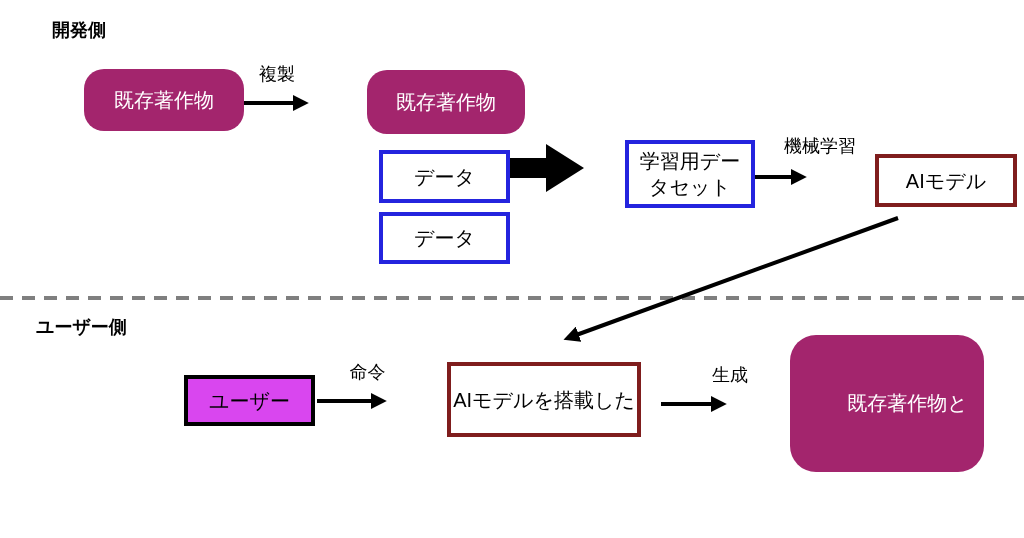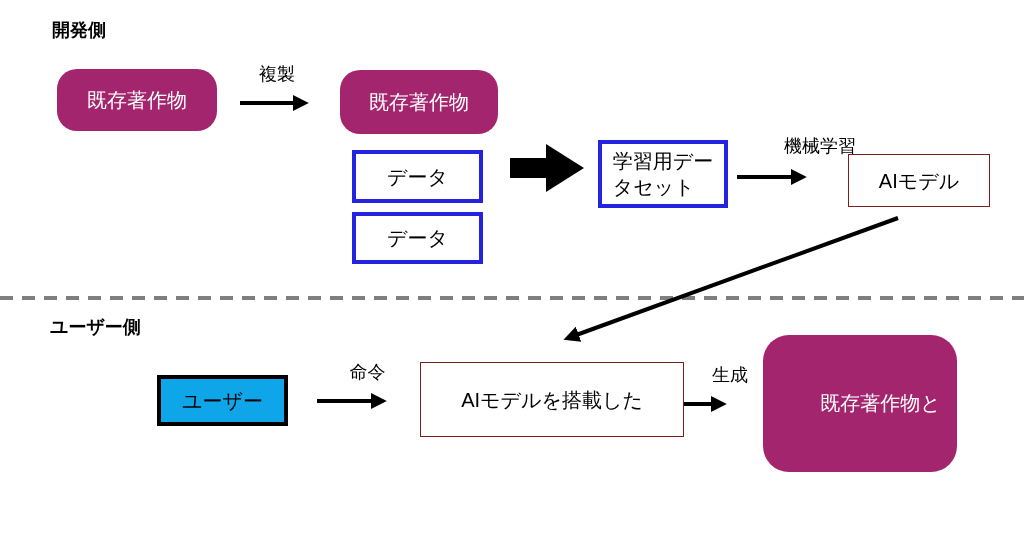--- a/index.html
+++ b/index.html
@@ -16,33 +16,35 @@
     position: absolute;
     left: 0; top: 0;
     width: 1024px; height: 538px;
     pointer-events: none;
   }
   .node {
     position: absolute;
     display: flex;
     align-items: center;
     justify-content: center;
+    text-align: center;
     box-sizing: border-box;
     font-size: 20px;
     line-height: 1.3;
+    margin-left: 27px;
   }
   .pill {
     background: #A3256D;
     color: #ffffff;
     border-radius: 20px;
   }
   .pill-big { border-radius: 26px; }
   .box-blue  { background: #ffffff; border: 4px solid #2424DE; color: #000000; }
-  .box-red   { background: #ffffff; border: 1px solid #7f1d1d; color: #000000; }
-  .box-black { background: #0ea5e9; border: 4px solid #000000; color: #000000; }
+  .box-red   { background: #ffffff; border: 4px solid #7f1d1d; color: #000000; }
+  .box-black { background: #d946ef; border: 4px solid #000000; color: #000000; }
   .heading {
     position: absolute;
     font-size: 18px;
     font-weight: bold;
     color: #000000;
     white-space: nowrap;
   }
   .edge-label {
     position: absolute;
     font-size: 18px;
@@ -88,27 +90,27 @@
     <div>
       <span class="ln">学習用デー</span>
       <span class="ln">タセット</span>
     </div>
   </div>
 
   <div class="edge-label" style="left:733px; top:134px; width:86px;margin-left:44px;">機械学習</div>
 
   <div class="node box-red" style="left:848px; top:154px; width:142px; height:53px;">AIモデル</div>
 
-  <div class="heading" style="left:50px; top:315px;">ユーザー側</div>
+  <div class="heading" style="left:36px; top:315px;">ユーザー側</div>
 
   <div class="node box-black" style="left:157px; top:375px; width:131px; height:51px;">ユーザー</div>
 
   <div class="edge-label" style="left:330px; top:360px; width:75px;">命令</div>
 
-  <div class="node box-red" style="left:420px; top:362px; width:264px; height:75px;">
+  <div class="node box-red" style="left:420px; top:362px; width:194px; height:75px;">
     <div>
       <span class="ln">AIモデルを搭載した</span>
     </div>
   </div>
 
   <div class="edge-label" style="left:692px; top:363px; width:76px;">生成</div>
 
   <div class="node pill pill-big" style="left:763px; top:335px; width:194px; height:137px; line-height:1.55;padding-left:41px;">
     <div>
       <span class="ln">既存著作物と</span>

